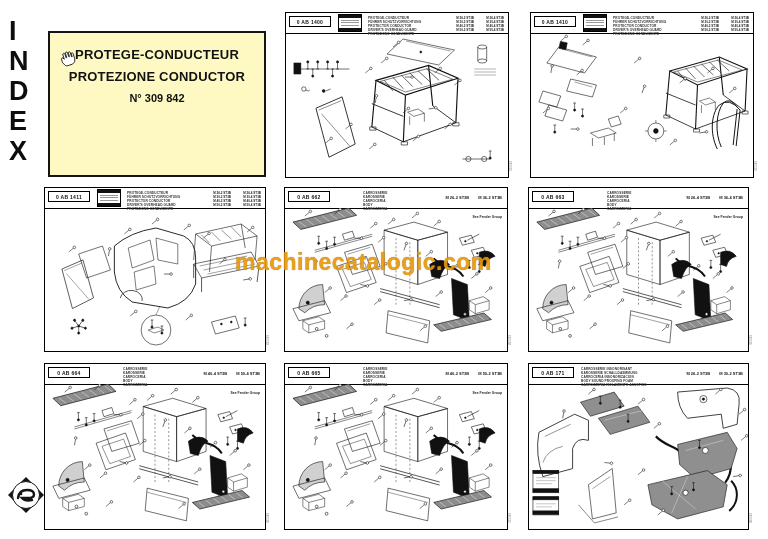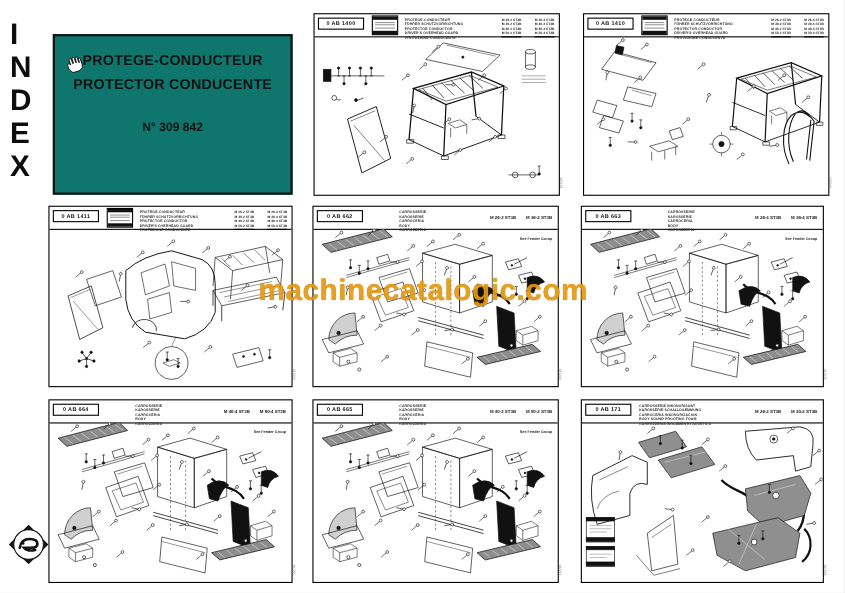--- a/index.html
+++ b/index.html
@@ -4,27 +4,27 @@
 <style>
   html,body{margin:0;padding:0;background:#d8d8d8;}
   #page{position:relative;width:768px;height:539px;background:#ffffff;overflow:hidden;
         font-family:"Liberation Sans",sans-serif;color:#111;}
   
   #index-letters{position:absolute;left:9px;top:16px;width:32px;text-align:left;
     font-weight:800;font-size:27px;line-height:30px;letter-spacing:0;color:#0d0d0d;
     font-family:"Liberation Sans",sans-serif;}
   
   #index-box{position:absolute;left:48px;top:31px;width:214px;height:142px;
-    border:2px solid #141414;background:#0f766e;text-align:center;}
+    border:2px solid #141414;background:#fef9c3;text-align:center;}
   #index-box .titles{padding-top:11px;}
   #index-box .t-line{font-weight:bold;font-size:13px;line-height:22px;letter-spacing:.2px;color:#121212;}
-  #index-box .num{margin-top:22px;font-weight:bold;font-size:11px;color:#121212;}
+  #index-box .num{margin-top:4px;font-weight:bold;font-size:11px;color:#121212;}
   #hand-icon{position:absolute;left:9px;top:17px;width:18px;height:18px;transform:rotate(-18deg);}
   
-  #watermark{position:absolute;left:235px;top:249px;z-index:9;font-weight:800;font-size:27px;
+  #watermark{position:absolute;left:235px;top:249px;z-index:9;font-weight:800;font-size:23px;
     color:#e8990c;opacity:.92;text-shadow:0 0 1px #9c6500;letter-spacing:.5px;white-space:nowrap;}
   
   .panel{position:absolute;border:1.3px solid #000;background:#fff;box-sizing:border-box;}
   .phead{position:absolute;left:0;top:0;right:0;height:20px;border-bottom:1px solid #000;}
   .plabel{position:absolute;left:3px;top:3px;height:11px;min-width:42px;border:1px solid #000;
     display:flex;align-items:center;justify-content:center;font-weight:bold;font-size:5px;
     letter-spacing:.3px;padding:0 2px;box-sizing:border-box;}
   .legendbox{position:absolute;left:52px;top:1px;width:24px;height:18px;border:.8px solid #000;box-sizing:border-box;}
   .legendbox .bar{height:3px;background:#111;}
   .legendbox .ln{height:1px;background:#999;margin:1.6px 2px 0 2px;}
@@ -157,21 +157,21 @@
 <div id="page">
 
   <div id="index-letters"><span>I</span><br><span>N</span><br><span>D</span><br><span>E</span><br><span>X</span></div>
 
   <div id="index-box">
     <svg id="hand-icon" viewBox="0 0 20 20">
       <path d="M5,16 Q2,12 3,8 Q3.5,6.5 5,7 L6,9 L6,4 Q6,2.5 7.2,2.5 Q8.4,2.5 8.4,4 L8.4,8 L9.2,8 L9.2,3.5 Q9.2,2 10.4,2 Q11.6,2 11.6,3.5 L11.6,8 L12.4,8 L12.4,4.2 Q12.4,2.8 13.5,2.8 Q14.6,2.8 14.6,4.2 L14.6,9 L15.2,9 L15.2,6 Q15.2,4.8 16.2,4.8 Q17.2,4.8 17.2,6 L17.2,12 Q17.2,16 13,17 L8,17 Q6,17 5,16 Z" fill="#fff" stroke="#111" stroke-width=".9"></path>
     </svg>
     <div class="titles">
       <div class="t-line">PROTEGE-CONDUCTEUR</div>
-      <div class="t-line">PROTECTOR CONDUCENTE</div>
+      <div class="t-line">PROTEZIONE CONDUCTOR</div>
     </div>
     <div class="num">N° 309 842</div>
   </div>
 
   <div id="watermark">machinecatalogic.com</div>
 
   <div class="panel cab" style="left:285px;top:12px;width:224px;height:166px;">
     <div class="phead">
       <div class="plabel">0 AB 1400</div>
       <div class="legendbox">

